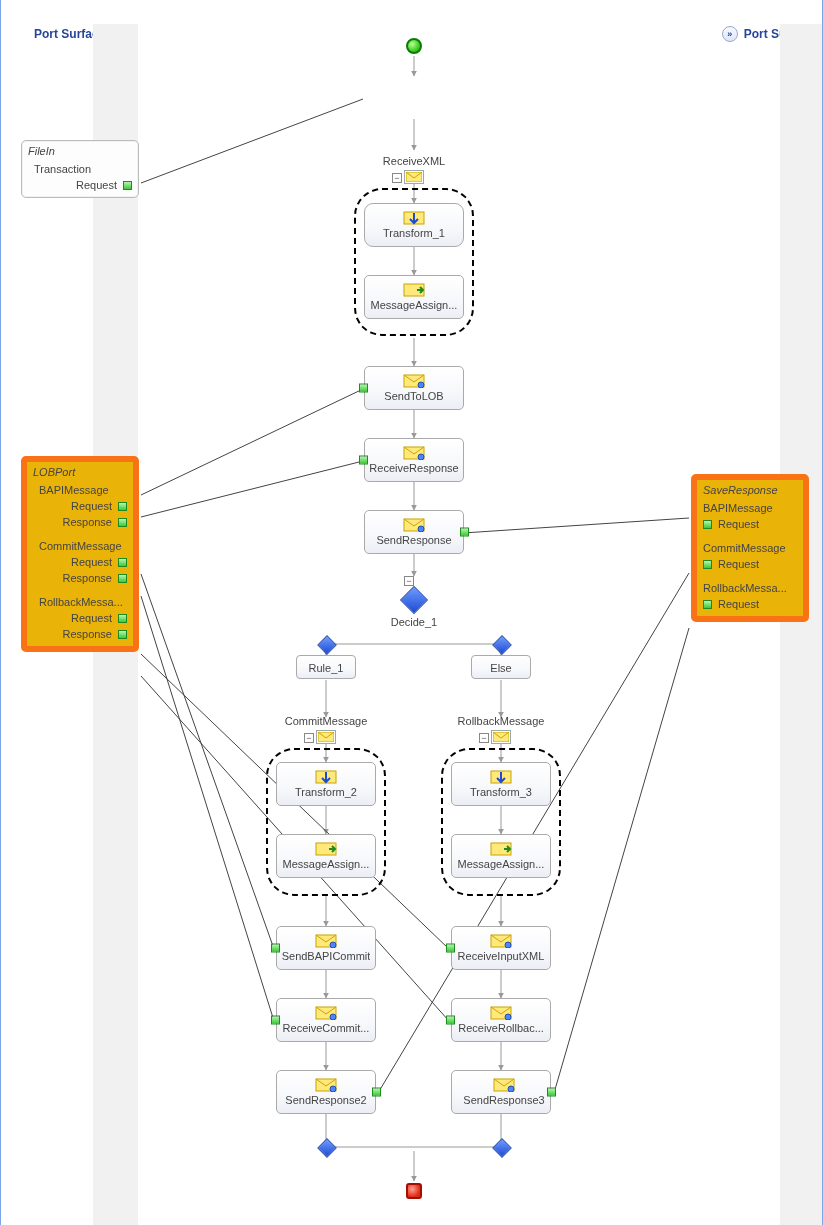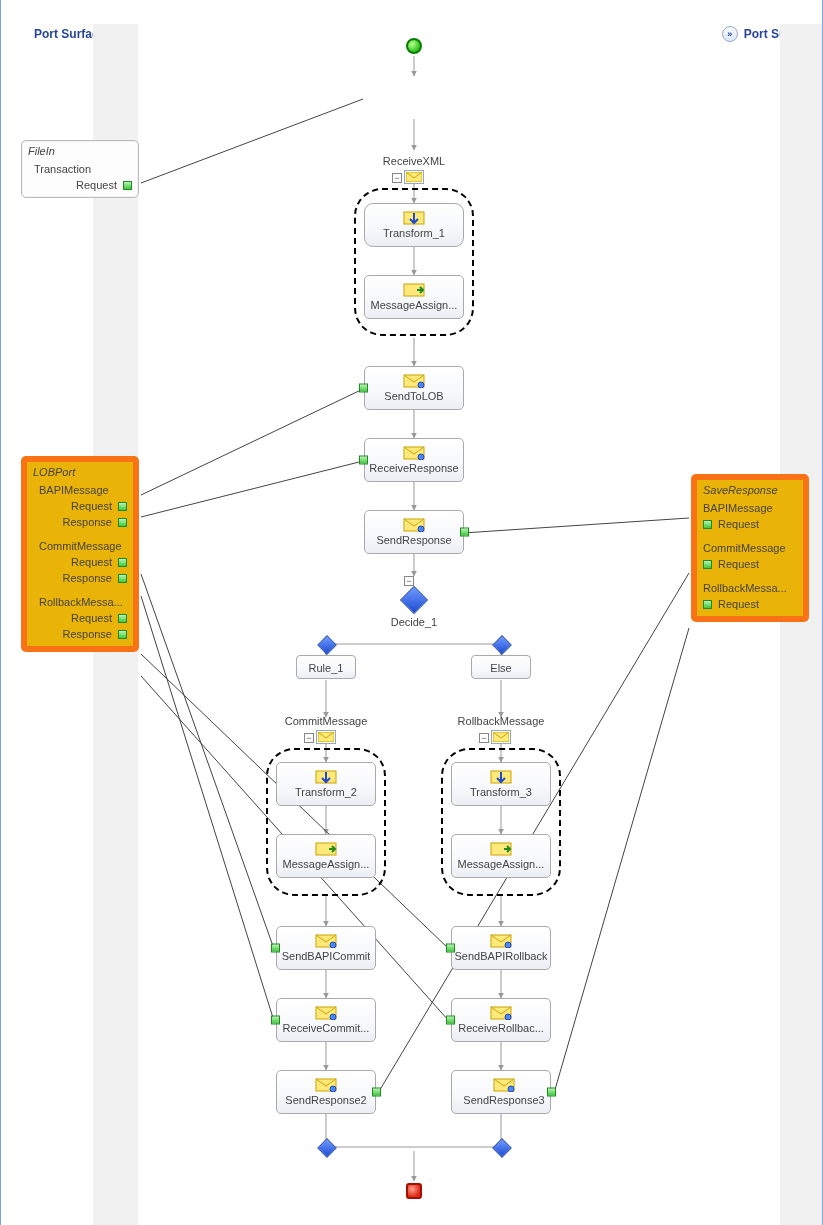--- a/index.html
+++ b/index.html
@@ -377,21 +377,21 @@
     <span class="lbl">SendResponse2</span>
     <span class="side-anchor r"></span>
     </div>
 
   <div class="shape" style="left:450px; top:926px;">
     <svg class="icn">
         <rect x="1" y="1" width="20" height="12" fill="#ffe97a" stroke="#caa300"></rect>
         <path d="M1 1 L11 8 L21 1" fill="none" stroke="#caa300"></path>
         <circle cx="18" cy="11" r="3" fill="#4e86ff" stroke="#1f4fb0"></circle>
       </svg>
-    <span class="lbl">SendBAPIRollback</span>
+    <span class="lbl">ReceiveInputXML</span>
     <span class="side-anchor l"></span>
     </div>
   <div class="shape" style="left:450px; top:998px;">
     <svg class="icn">
         <rect x="1" y="1" width="20" height="12" fill="#ffe97a" stroke="#caa300"></rect>
         <path d="M1 1 L11 8 L21 1" fill="none" stroke="#caa300"></path>
         <circle cx="18" cy="11" r="3" fill="#4e86ff" stroke="#1f4fb0"></circle>
       </svg>
     <span class="lbl">ReceiveRollbac...</span>
     <span class="side-anchor l"></span>

